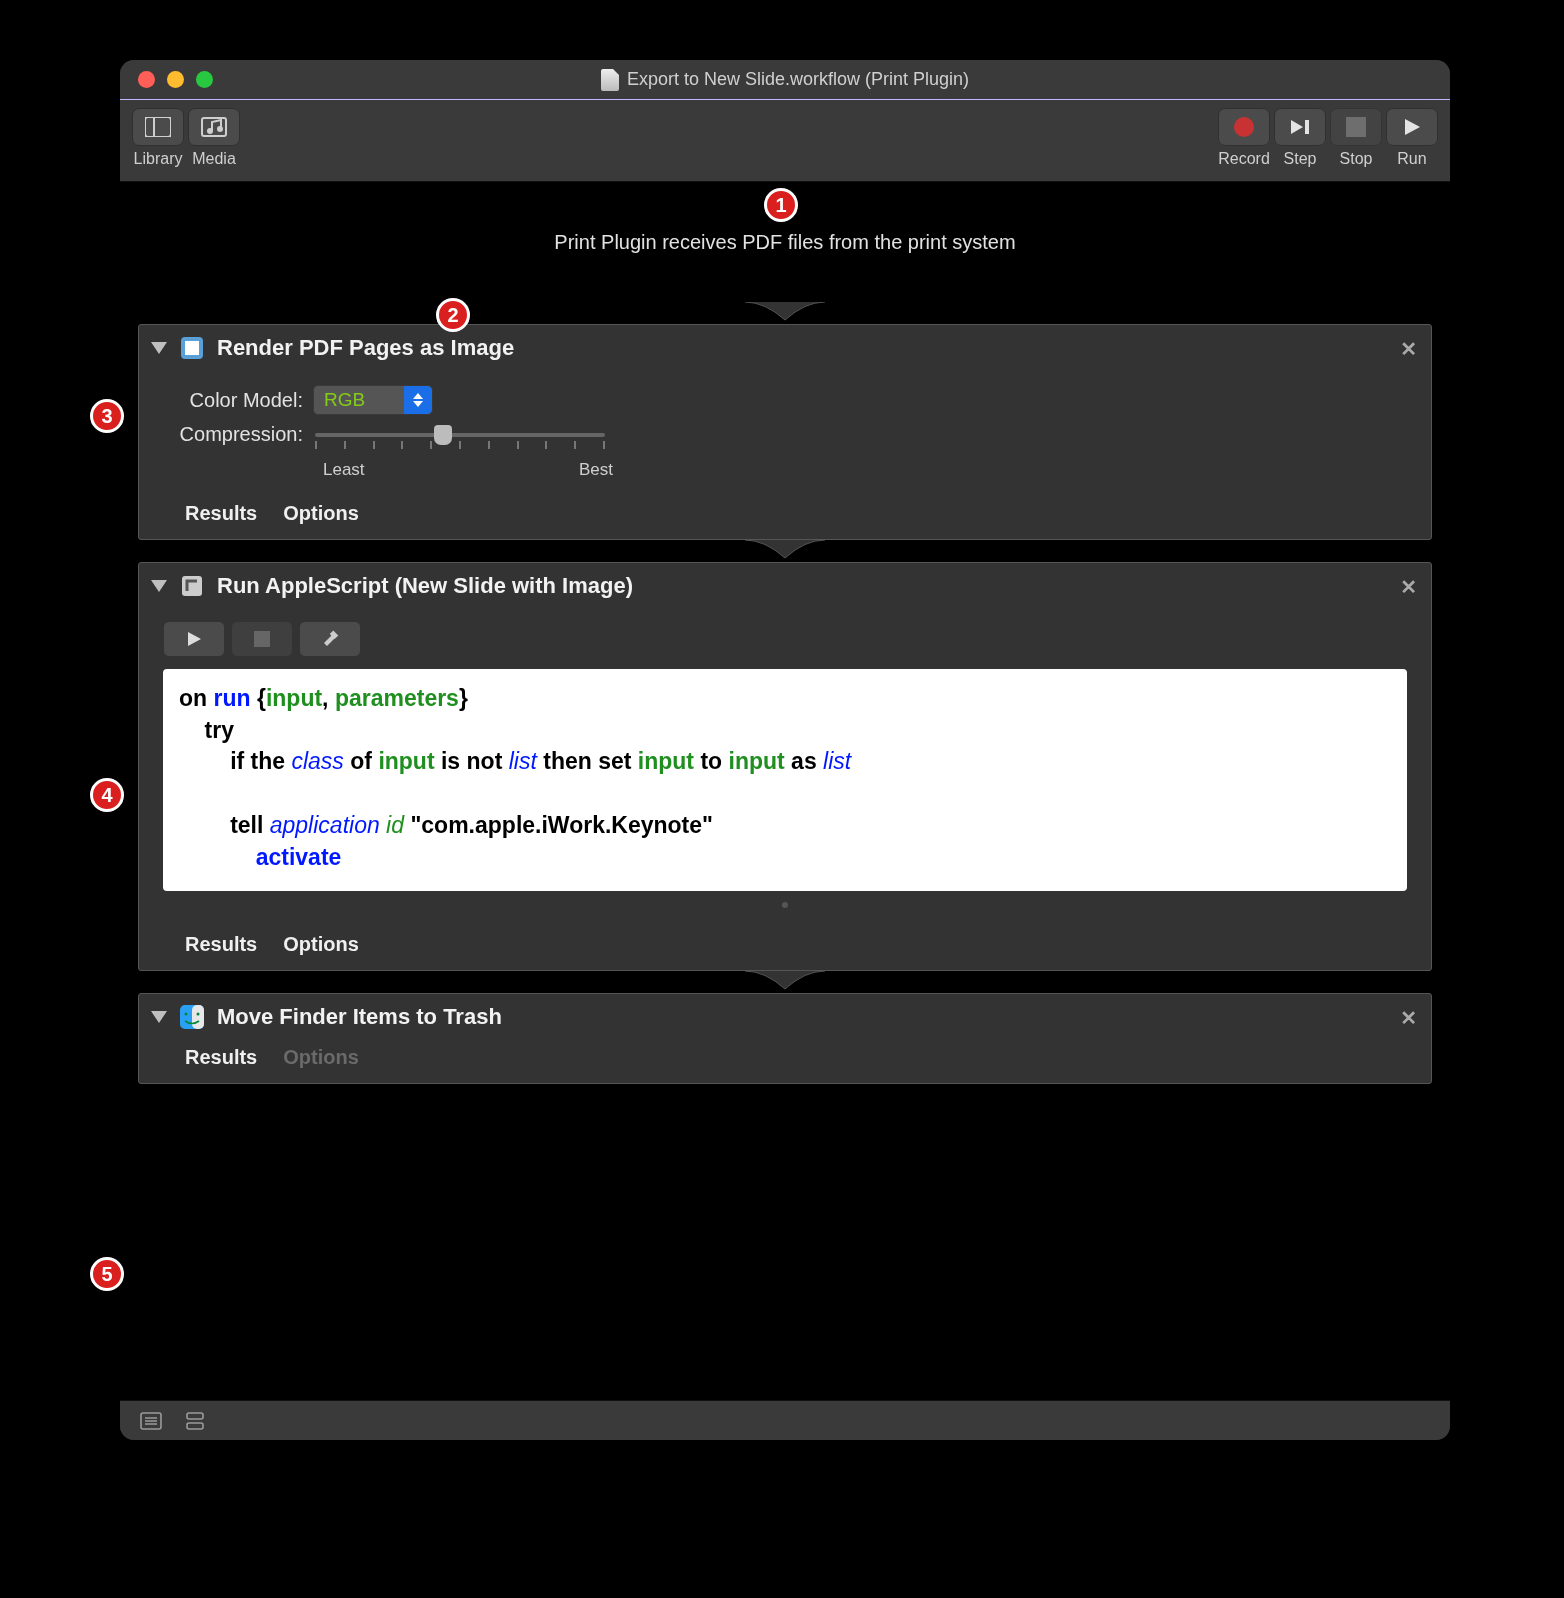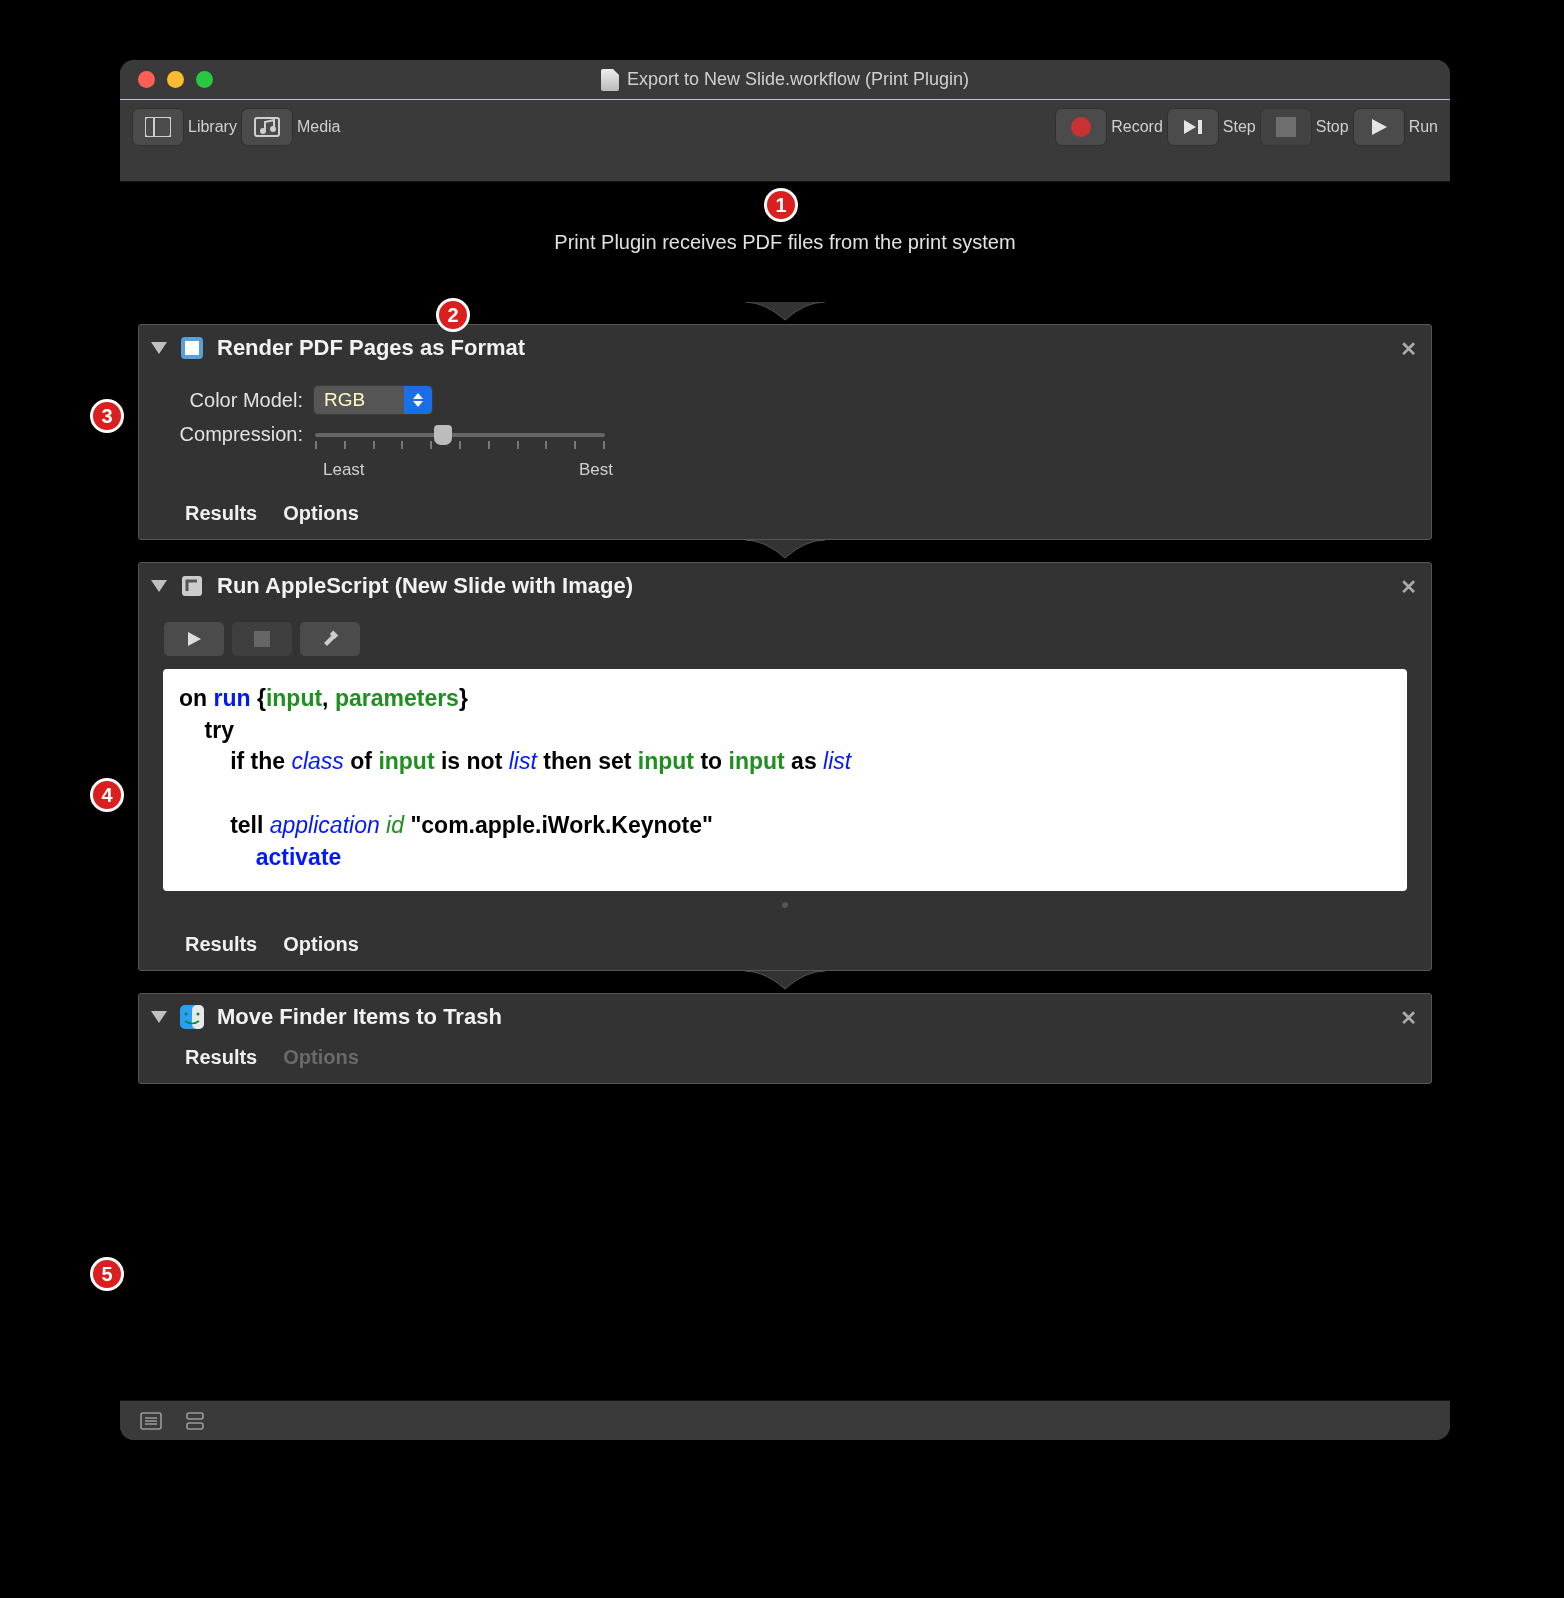--- a/index.html
+++ b/index.html
@@ -42,21 +42,21 @@
   .doc-icon::after{content:"";position:absolute;right:0;top:0;border-left:6px solid transparent;border-top:6px solid #3a3a3a;}
   
   .toolbar {
     height: 82px;
     background: #3a3a3a;
     border-bottom: 1px solid #111;
     display:flex; align-items:flex-start; padding:8px 12px 0 12px;
     justify-content:space-between;
   }
   .tb-group { display:flex; gap:4px; }
-  .tb-item { display:flex; align-items:center; gap:4px; }
+  .tb-item { display:flex; flex-direction:column; align-items:center; gap:4px; }
   .tb-btn {
     width:52px; height:38px; background:#4b4b4b; border-radius:7px;
     display:flex; align-items:center; justify-content:center;
     border:1px solid #303030;
   }
   .tb-label { font-size:16px; color:#cfcfcf; }
   .tb-btn.disabled { opacity:0.55; }
   .tb-btn svg { display:block; }
   .record-dot { width:20px;height:20px;border-radius:50%;background:#c83232;}
   
@@ -90,21 +90,21 @@
     font-size:22px; font-weight:700; color:#f2f2f2;
   }
   .disc-tri { width:0;height:0;border-left:8px solid transparent;border-right:8px solid transparent;border-top:12px solid #bfbfbf;}
   .action-icon { width:26px; height:26px; display:flex;align-items:center;justify-content:center;}
   .action-close { position:absolute; right:14px; top:12px; color:#aaa; font-size:20px; cursor:pointer;}
   .action-body { padding: 4px 24px 10px 24px; }
   .form-row { display:flex; align-items:center; margin:8px 0; font-size:20px; color:#e2e2e2;}
   .form-row .lbl { width:150px; text-align:right; padding-right:10px;}
   .select {
     height:30px; background:#555; border:1px solid #3a3a3a; border-radius:5px;
-    display:flex; align-items:center; padding:0 34px 0 10px; color:#fef9c3;
+    display:flex; align-items:center; padding:0 34px 0 10px; color:#84cc16;
     font-size:19px; position:relative;
   }
   .select .arrows{
     position:absolute; right:0; top:0; bottom:0; width:28px;
     background:#1a6fe8; border-radius:0 5px 5px 0;
     display:flex; flex-direction:column; align-items:center; justify-content:center; gap:0px;
   }
   .select .arrows .au,.select .arrows .ad{width:0;height:0;border-left:5px solid transparent;border-right:5px solid transparent;}
   .select .arrows .au{border-bottom:6px solid #fff;margin-bottom:2px;}
   .select .arrows .ad{border-top:6px solid #fff;}
@@ -231,21 +231,21 @@
 
     <div class="action">
       <div class="action-head">
         <span class="disc-tri"></span>
         <span class="action-icon">
           <svg width="26" height="26">
               <rect x="2" y="2" width="22" height="22" rx="4" fill="#5aa0d8"></rect>
               <rect x="6" y="6" width="14" height="14" fill="#fff"></rect>
             </svg>
         </span>
-        <span>Render PDF Pages as Format</span>
+        <span>Render PDF Pages as Image</span>
         <span class="action-close">✕</span>
       </div>
       <div class="action-body">
         <div class="form-row">
           <span class="lbl">Color Model:</span>
           <div class="select" style="width:120px">
             <span>RGB</span>
             <span class="arrows">
                 <span class="au"></span>
                 <span class="ad"></span>

